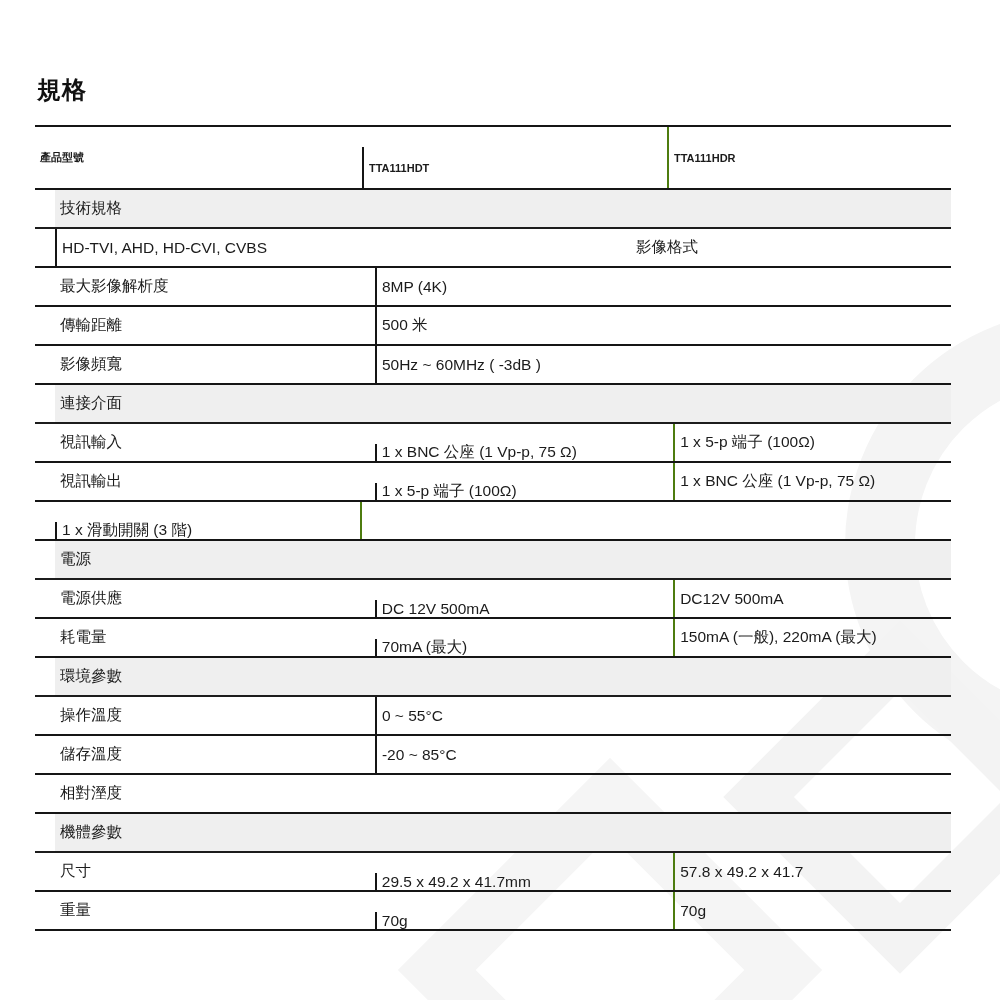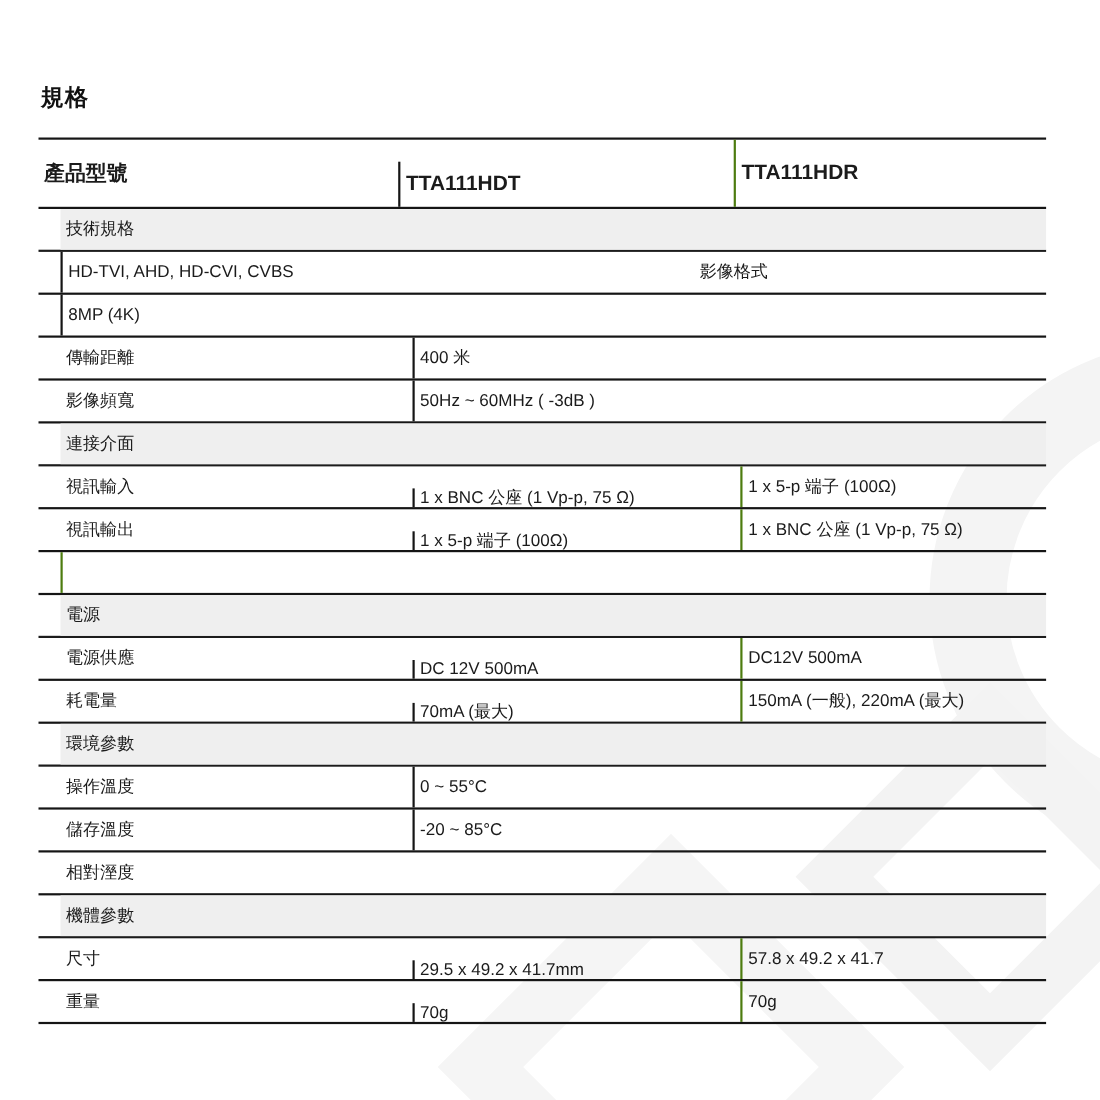--- a/index.html
+++ b/index.html
@@ -19,30 +19,30 @@
     left:775px;top:672px;width:150px;height:150px;
     border:50px solid #f3f3f3;transform:rotate(45deg);
   }
   .wm-diamond2{
     left:460px;top:820px;width:190px;height:190px;
     border:55px solid #f5f5f5;transform:rotate(45deg);
   }
   
   .page-title{
     position:absolute;left:37px;top:74px;z-index:2;
-    font-size:21px;font-weight:bold;color:#111;letter-spacing:1px;
+    font-size:24px;font-weight:bold;color:#111;letter-spacing:1px;
   }
   
   .spec-table{
     position:absolute;left:35px;top:125px;width:916px;z-index:1;
     border-top:2px solid #151515;
     font-size:15.5px;
   }
   .row{display:flex;align-items:stretch;border-bottom:2px solid #151515;}
-  .row.header{height:61px;font-weight:bold;font-size:19px;}
+  .row.header{height:61px;font-weight:bold;font-size:11px;}
   .row.section,.row.span,.row.two{height:37px;padding-left:20px;}
   .cell{
     display:flex;align-items:center;box-sizing:border-box;
     padding:0 6px 0 5px;white-space:nowrap;overflow:hidden;
   }
   .c1{width:327px;}
   .c2{width:305px;border-left:2px solid #151515;margin-top:20px;}
   .c3{width:284px;border-left:2px solid #4d7c0f;}
   .cspan{width:589px;border-left:2px solid #151515;}
   .cfull{width:916px;background:#efefef;}
@@ -65,44 +65,46 @@
   </div>
   <div id="table-body">
       <div class="row section">
         <div class="cell cfull">技術規格</div>
       </div>
       <div class="row span">
         <div class="cell cspan">HD-TVI, AHD, HD-CVI, CVBS</div>
         <div class="cell c1">影像格式</div>
       </div>
       <div class="row span">
+        <div class="cell c1">最大影像解析度</div>
         <div class="cell cspan">8MP (4K)</div>
       </div>
       <div class="row span">
         <div class="cell c1">傳輸距離</div>
-        <div class="cell cspan">400 米</div>
+        <div class="cell cspan">500 米</div>
       </div>
       <div class="row span">
         <div class="cell c1">影像頻寬</div>
         <div class="cell cspan">50Hz ~ 60MHz ( -3dB )</div>
       </div>
       <div class="row section">
         <div class="cell cfull">連接介面</div>
       </div>
       <div class="row two">
         <div class="cell c1">視訊輸入</div>
         <div class="cell c2">1 x BNC 公座 (1 Vp-p, 75 Ω)</div>
         <div class="cell c3">1 x 5-p 端子 (100Ω)</div>
       </div>
       <div class="row two">
         <div class="cell c1">視訊輸出</div>
         <div class="cell c2">1 x 5-p 端子 (100Ω)</div>
         <div class="cell c3">1 x BNC 公座 (1 Vp-p, 75 Ω)</div>
       </div>
       <div class="row two">
+        <div class="cell c2">1 x  滑動開關 (3 階)</div>
         <div class="cell c3"></div>
       </div>
       <div class="row section">
         <div class="cell cfull">電源</div>
       </div>
       <div class="row two">
         <div class="cell c1">電源供應</div>
         <div class="cell c2">DC 12V 500mA</div>
         <div class="cell c3">DC12V 500mA</div>
       </div>

